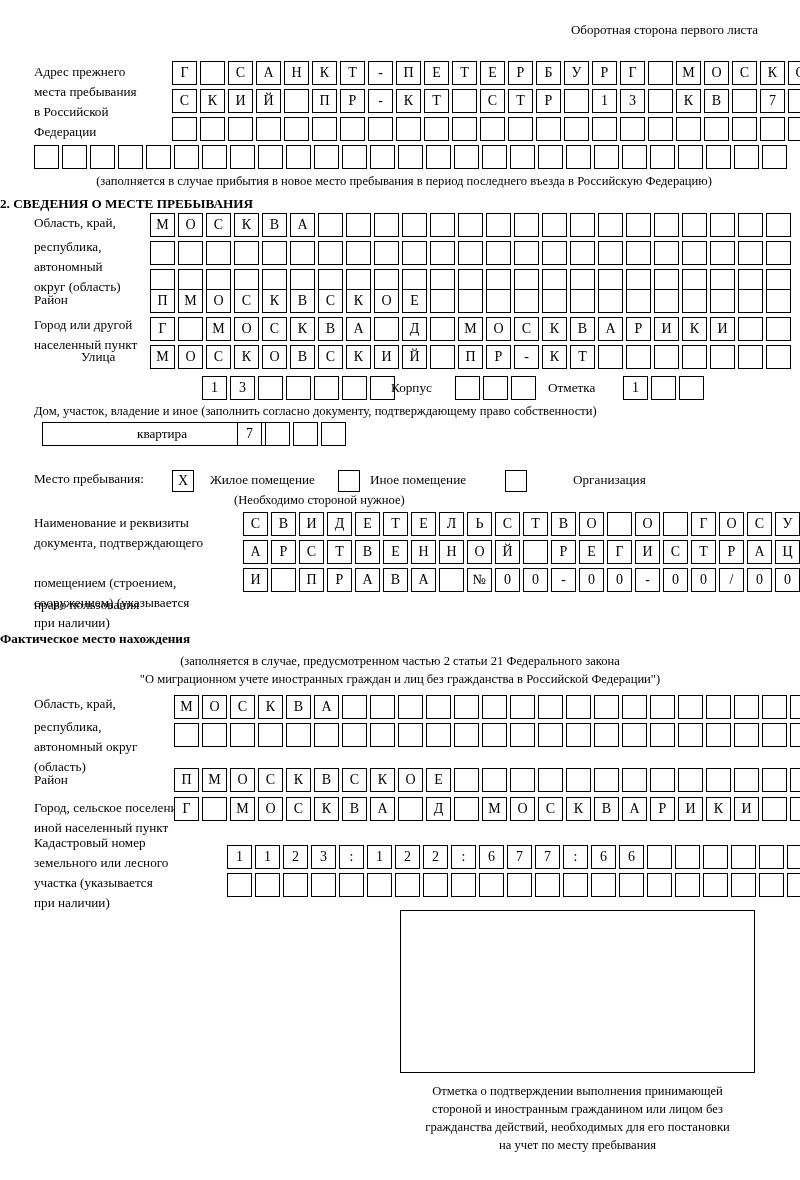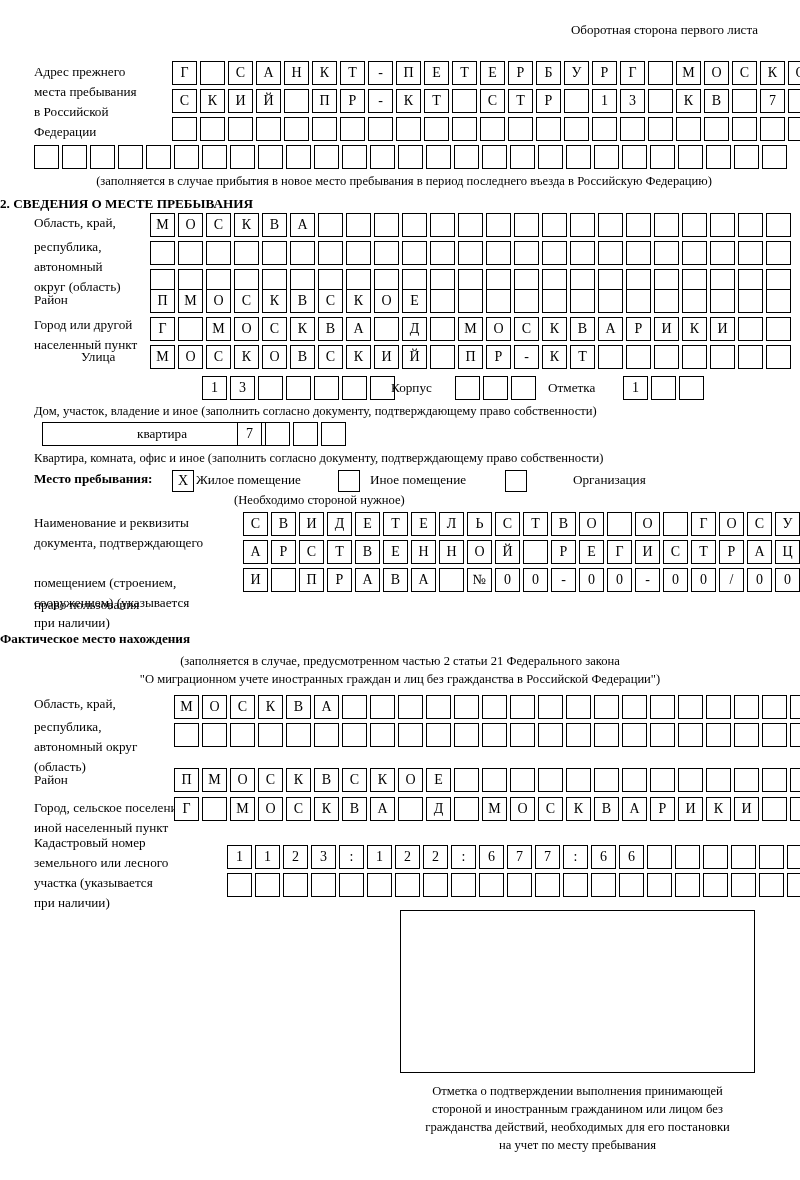--- a/index.html
+++ b/index.html
@@ -398,25 +398,24 @@
 
   <div class="lbl small" style="left:34px; top:401px;">Дом, участок, владение и иное (заполнить согласно документу, подтверждающему право собственности)</div>
 
   <div class="boxlabel" style="position:absolute; left:34px; top:422px; width:240px;margin-left:8px;">квартира</div>
   <div class="row" id="s2-flat" style="left:237px; top:422px;">
       <div class="cell">7</div>
       <div class="cell"></div>
       <div class="cell"></div>
       <div class="cell"></div>
     </div>
-  <div class="lbl small" style="left:34px; top:448px;">Квартира, комната, офис и иное (заполнить согласно документу, подтверждающему право собственности)</div>
-
-  <div class="lbl" style="left:34px; top:469px;font-weight:bold;">Место пребывания:</div>
+
+  <div class="lbl" style="left:34px; top:469px;">Место пребывания:</div>
   <div class="checkbox" style="position:absolute; left:172px; top:470px;">X</div>
-  <div class="lbl" style="left:196px; top:470px;">Жилое помещение</div>
+  <div class="lbl" style="left:210px; top:470px;">Жилое помещение</div>
   <div class="checkbox" style="position:absolute; left:338px; top:470px;"></div>
   <div class="lbl" style="left:370px; top:470px;">Иное помещение</div>
   <div class="checkbox" style="position:absolute; left:505px; top:470px;"></div>
   <div class="lbl" style="left:549px; top:470px;margin-left:24px;">Организация</div>
   <div class="lbl small" style="left:234px; top:490px;">(Необходимо стороной нужное)</div>
 
   <div class="lbl" style="left:34px; top:513px;">Наименование и реквизиты</div>
   <div class="lbl" style="left:34px; top:533px;">документа, подтверждающего</div>
   <div class="lbl" style="left:34px; top:553px;margin-top:42px;">право пользования</div>
   <div class="lbl" style="left:34px; top:573px;">помещением (строением,</div>

